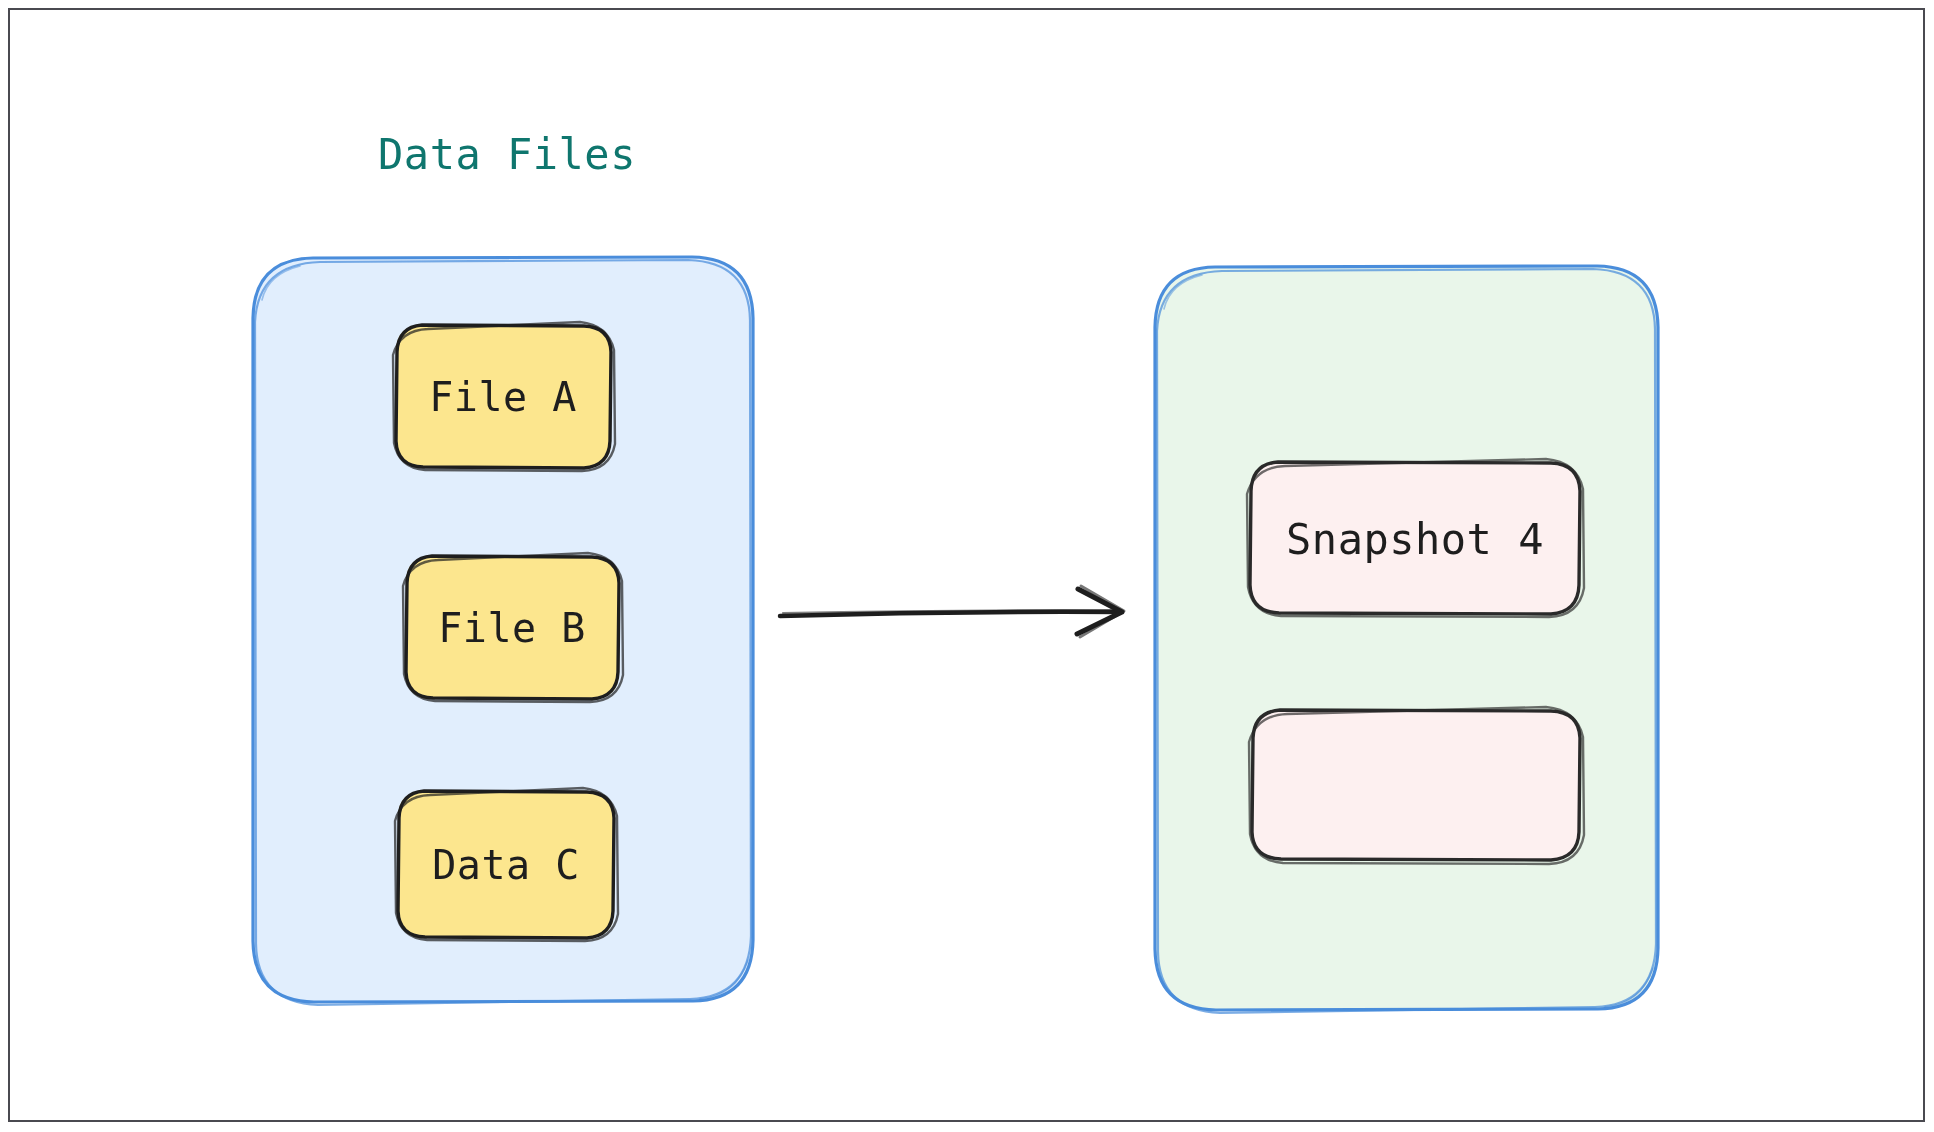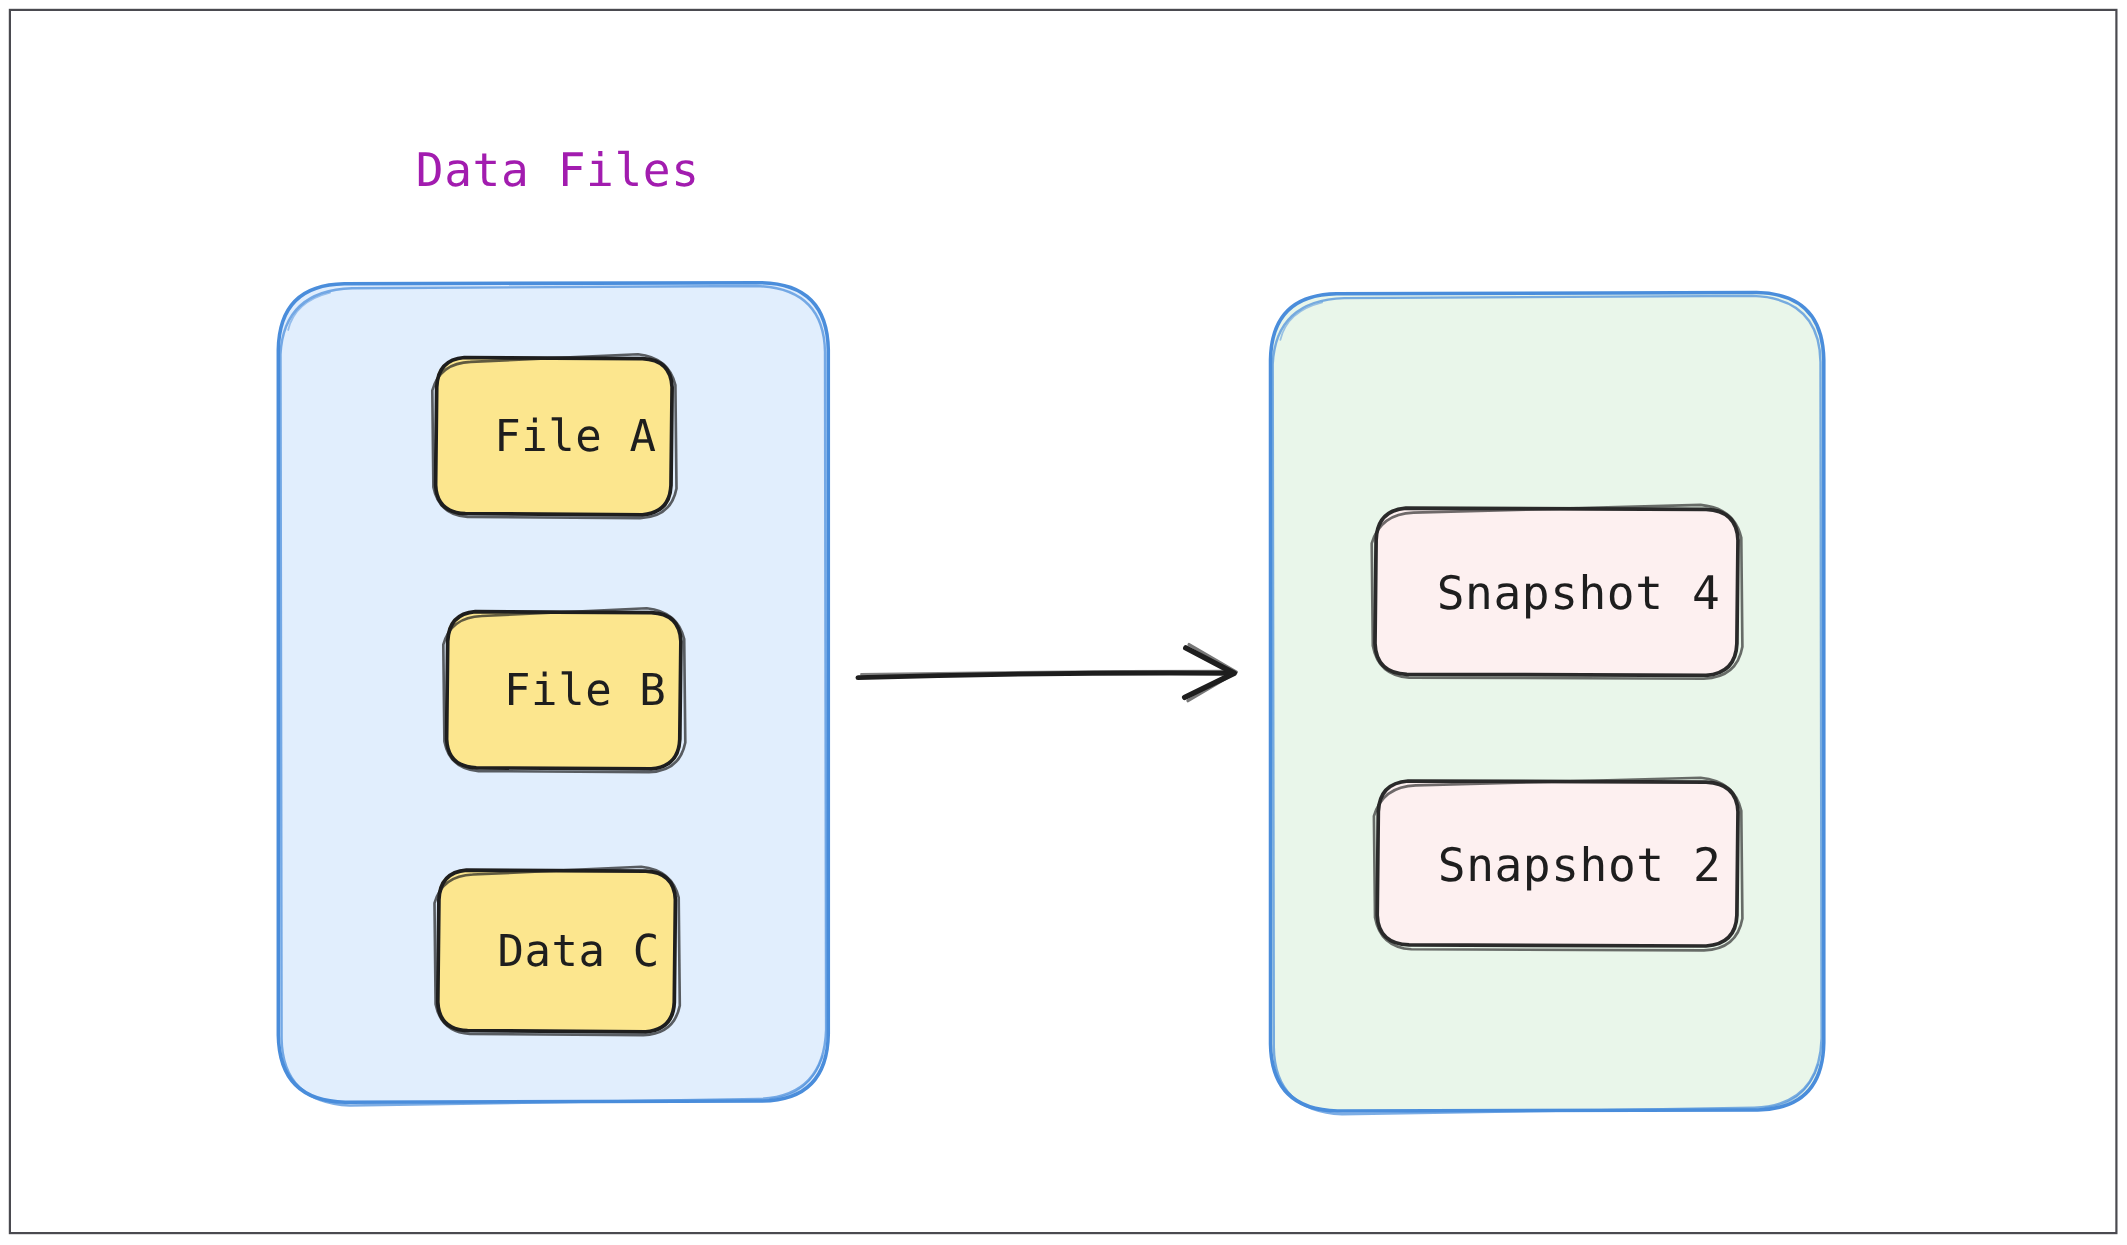--- a/index.html
+++ b/index.html
@@ -35,36 +35,35 @@
     left: 0;
     top: 0;
     width: 1934px;
     height: 1132px;
   }
   .group-title {
     position: absolute;
     font-family: "DejaVu Sans Mono", "Liberation Mono", monospace;
     font-size: 42px;
     font-weight: 500;
-    color: #a21caf;
+    color: #0f766e;
     letter-spacing: 0.5px;
     white-space: nowrap;
     text-align: center;
     transform: translateX(-50%);
   }
   .node-label {
     position: absolute;
     font-family: "DejaVu Sans Mono", "Liberation Mono", monospace;
     font-size: 40px;
     font-weight: 500;
     color: #1e1e1e;
     letter-spacing: 0.5px;
     white-space: nowrap;
     transform: translate(-50%, -50%);
-    margin-left: 20px;
   }
   .snapshot-label {
     font-size: 42px;
   }
 </style>
 </head>
 <body>
 
 <div id="canvas">
 
@@ -129,15 +128,14 @@
 
 
   <div class="node-label" style="left:503px; top:397px;">File A</div>
 
   <div class="node-label" style="left:512px; top:628px;">File B</div>
 
   <div class="node-label" style="left:506px; top:865px;">Data C</div>
 
   <div class="node-label snapshot-label" style="left:1415px; top:539px;">Snapshot 4</div>
 
-  <div class="node-label snapshot-label" style="left:1416px; top:786px;">Snapshot 2</div>
 
 </div>
 
 </body></html>

